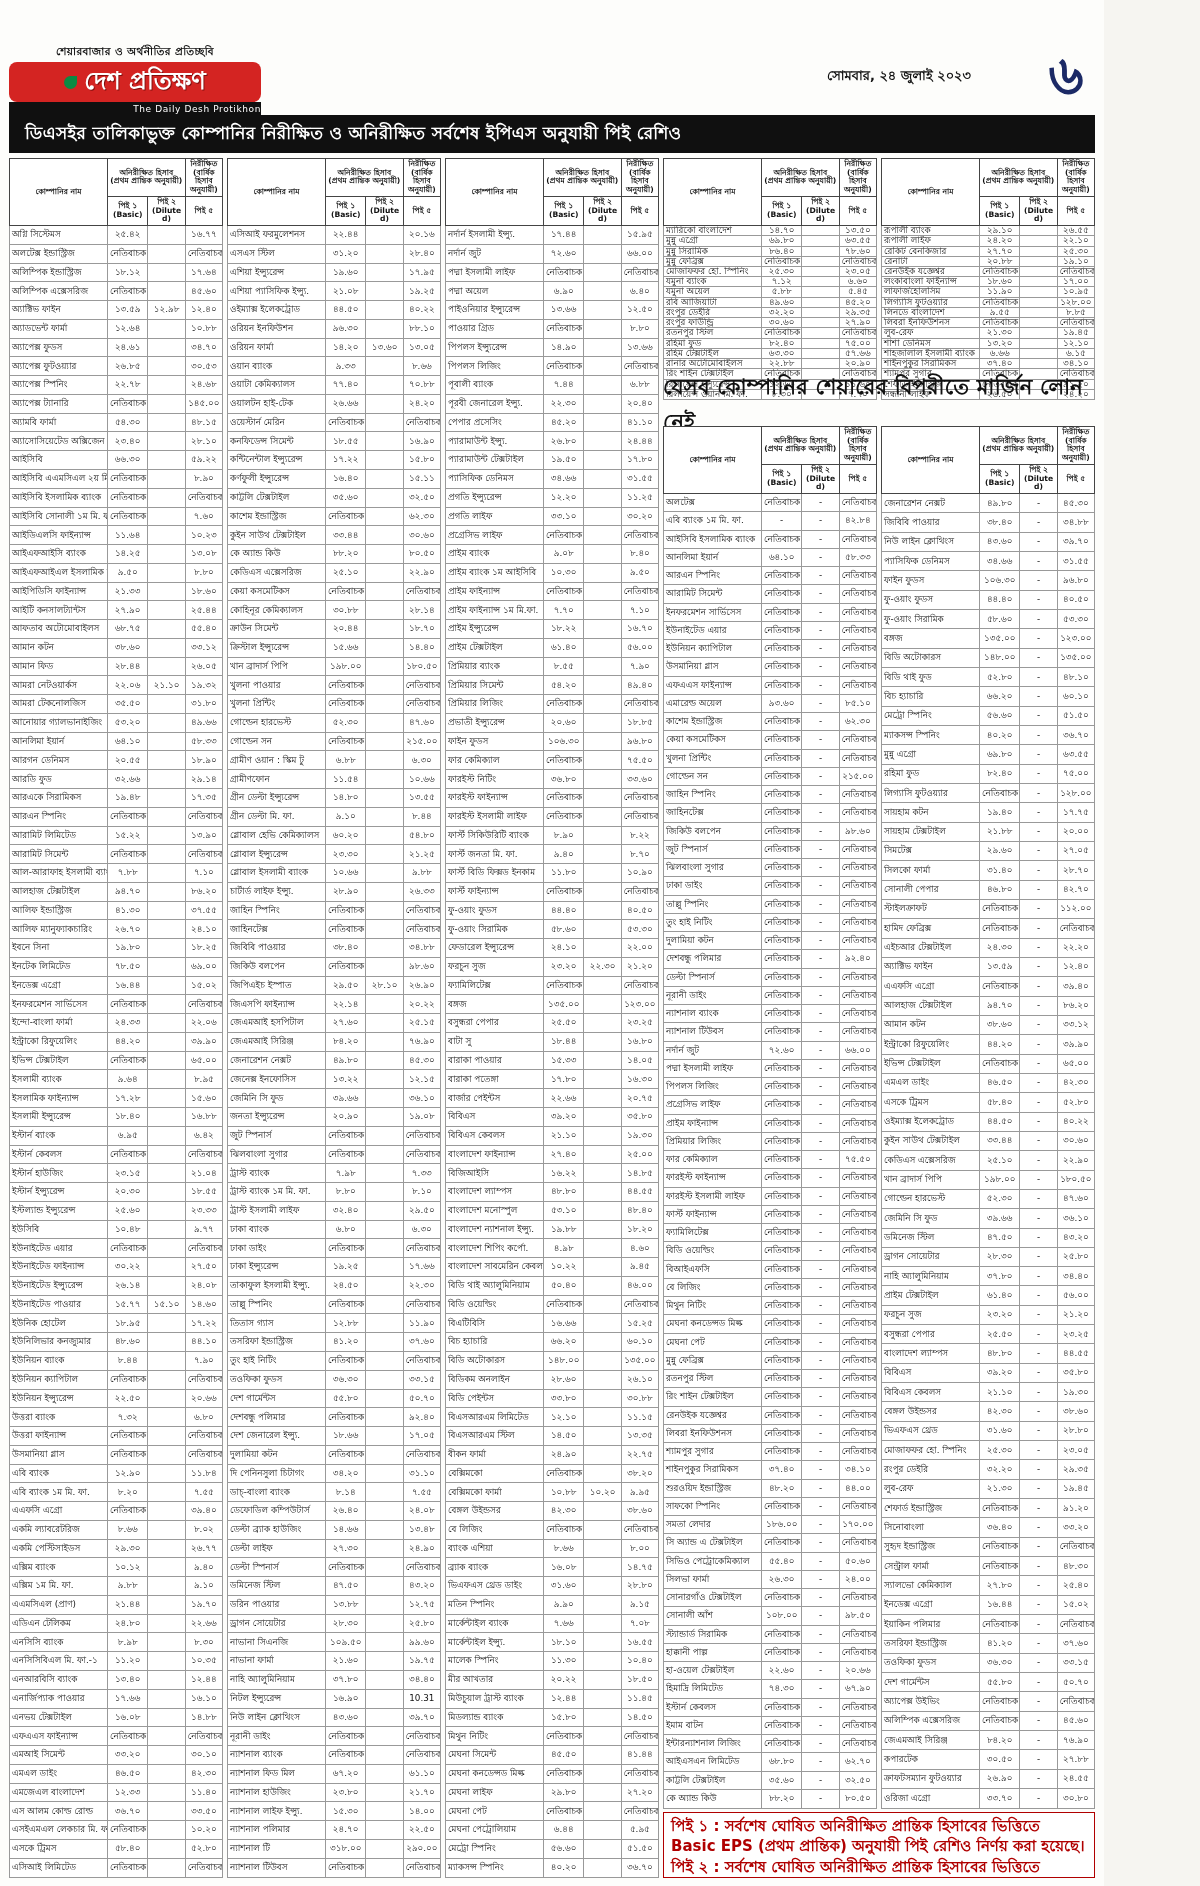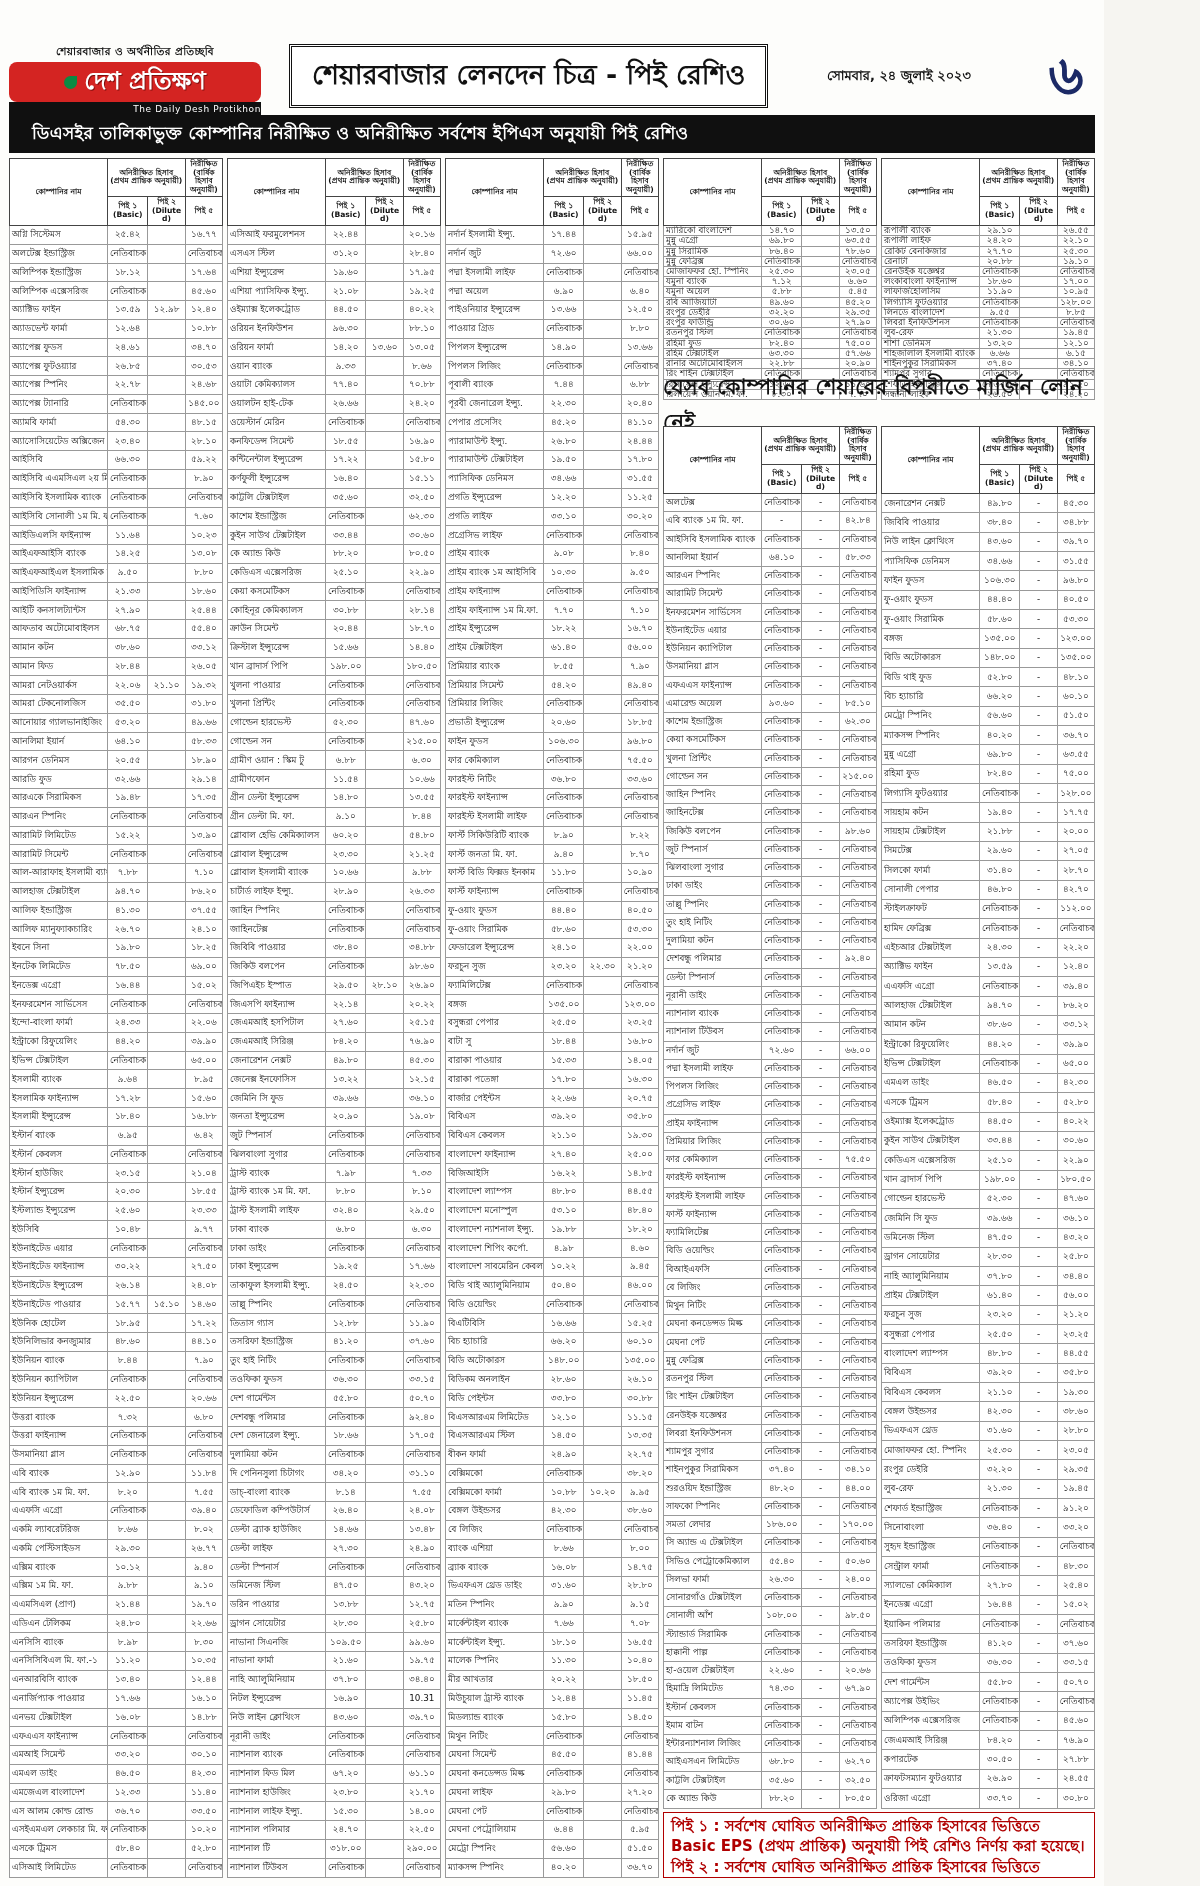--- a/index.html
+++ b/index.html
@@ -10,21 +10,21 @@
   .masthead{margin-top:38px;display:flex;align-items:stretch;height:64px}
   .logo-block{width:252px;display:flex;flex-direction:column}
   .logo-tagline{font-size:10.5px;font-weight:bold;text-align:center;letter-spacing:.4px;padding-bottom:1px}
   .logo-main{flex:1;background:#d42422;color:#fff;display:flex;align-items:center;justify-content:center;gap:7px;font-size:24px;font-weight:bold;border-radius:8px;text-shadow:1px 1px 0 #7e0f0e}
   .logo-leaf{width:13px;height:13px;background:#0c8a43;border-radius:50% 0 50% 50%;display:inline-block;flex:0 0 auto}
   .logo-sub{background:#101010;color:#fff;font-size:9px;text-align:right;padding:2px 0;letter-spacing:.6px}
   .title-box{margin-left:28px;border:3px double #111;padding:4px 20px;display:flex;align-items:center;font-size:27px;font-weight:bold;background:#fff}
   .date-text{margin-left:auto;margin-right:66px;align-self:center;font-size:13px;font-weight:bold;white-space:nowrap}
   .page-number{align-self:center;font-size:54px;font-weight:bold;color:#1c2a66;line-height:.9;width:58px;text-align:center;border-radius:50%}
   
-  .banner{margin-top:7px;background:#101010;color:#fff;font-size:17px;font-weight:bold;padding:5px 23px;letter-spacing:.3px}
+  .banner{margin-top:7px;background:#101010;color:#fff;font-size:17px;font-weight:bold;padding:5px 16px;letter-spacing:.3px}
   
   .tables-area{margin-top:5px;flex:1;display:grid;grid-template-columns:repeat(5,1fr);gap:4px;min-height:0}
   .col{min-height:0}
   table.pe-table{width:100%;height:100%;border-collapse:collapse;table-layout:fixed;background:#fff}
   .pe-table th{border:1px solid #444;font-size:7.6px;font-weight:bold;text-align:center;padding:1px;line-height:1.15;word-wrap:break-word}
   .pe-table td{border:1px solid #999;font-size:8.8px;padding:0 2px;white-space:nowrap;overflow:hidden;text-align:center;line-height:1.05}
   .pe-table td:first-child{text-align:left}
   col.c-name{width:46%}col.c-pe1{width:19%}col.c-pe2{width:17.5%}col.c-pe5{width:17.5%}
   .right-area{grid-column:4/6;display:flex;flex-direction:column;min-height:0}
   .top-tables{height:228px;display:grid;grid-template-columns:1fr 1fr;gap:4px}
@@ -39,21 +39,20 @@
 
   <div class="masthead">
     <div class="logo-block">
       <div class="logo-tagline">শেয়ারবাজার ও অর্থনীতির প্রতিচ্ছবি</div>
       <div class="logo-main">
         <span class="logo-leaf"></span>
         <span>দেশ প্রতিক্ষণ</span>
       </div>
       <div class="logo-sub">The Daily Desh Protikhon</div>
     </div>
-    <div class="title-box">শেয়ারবাজার লেনদেন চিত্র - পিই রেশিও</div>
     <div class="date-text">সোমবার, ২৪ জুলাই ২০২৩</div>
     <div class="page-number">৬</div>
   </div>
 
   <div class="banner">ডিএসইর তালিকাভুক্ত কোম্পানির নিরীক্ষিত ও অনিরীক্ষিত সর্বশেষ ইপিএস অনুযায়ী পিই রেশিও</div>
 
   <div class="tables-area">
 
     <div class="col">
       <table class="pe-table">

